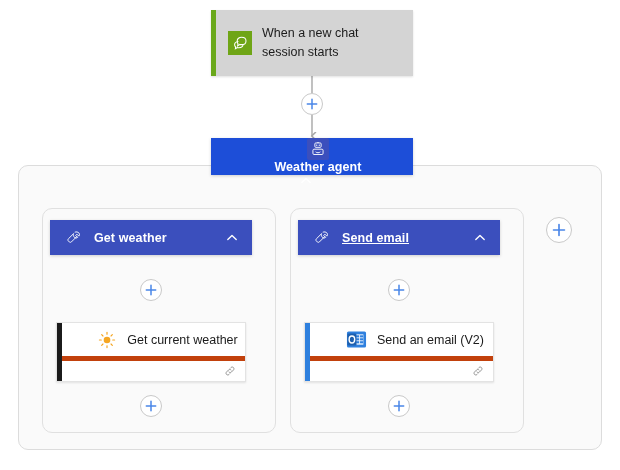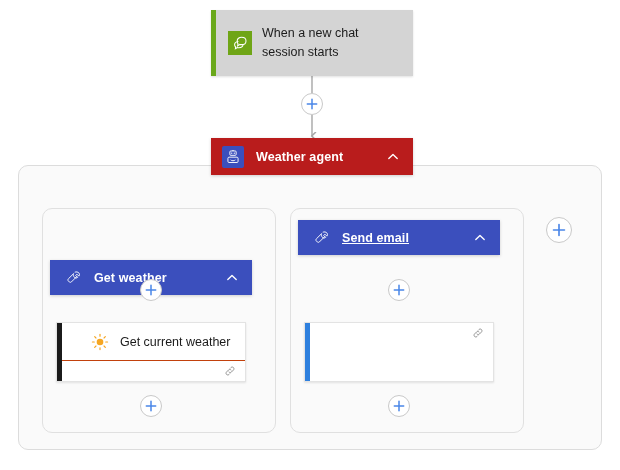--- a/index.html
+++ b/index.html
@@ -88,26 +88,25 @@
     color: #ffffff;
     z-index: 6;
     box-shadow: 0 1px 3px rgba(0,0,0,.18);
   }
   .node-header.agent {
     left: 211px; top: 138px;
     width: 202px; height: 37px;
     background: #1f2municipal;
     background: #1e2f9c;
   }
-  .node-header.agent { background: #b91c1c; }
+  .node-header.agent { background: #1d4ed8; flex-direction: column; }
   .node-header.tool1 {
     left: 50px; top: 220px;
     width: 202px; height: 35px;
     background: #3b4fbd;
-    margin-top: 40px;
   }
   .node-header.tool2 {
     left: 298px; top: 220px;
     width: 202px; height: 35px;
     background: #3b4fbd;
     text-decoration: underline;
   }
   .node-header .hdr-icon {
     flex: 0 0 auto;
     display: flex; align-items: center; justify-content: center;
@@ -152,23 +151,24 @@
     position: absolute;
     left: 0; top: 0; bottom: 0;
     width: 5px;
   }
   .action-card.a1 .action-accent { background: #1b1b1b; }
   .action-card.a2 .action-accent { background: #2f80de; }
   .action-top {
     height: 38px;
     display: flex;
     align-items: center;
-    border-bottom: 1px solid #c2410c;
+    border-bottom: 5px solid #c2410c;
     padding-left: 32px;
     box-sizing: border-box;
+    justify-content: center;
   }
   .action-icon {
     width: 22px; height: 22px;
     flex: 0 0 auto;
     display: flex; align-items: center; justify-content: center;
   }
   .action-label {
     margin-left: 9px;
     font-size: 12.5px;
     color: #1b1b1b;
@@ -337,20 +337,37 @@
                    C13.5,5.8 13.5,4.3 12.6,3.4 C11.7,2.5 10.2,2.5 9.3,3.4 L8.4,4.3" fill="none" stroke="#808080" stroke-width="1.1" stroke-linecap="round"></path>
           <path d="M9.4,6.6 C8.5,5.7 7.0,5.7 6.1,6.6 L3.4,9.3
                    C2.5,10.2 2.5,11.7 3.4,12.6 C4.3,13.5 5.8,13.5 6.7,12.6 L7.6,11.7" fill="none" stroke="#808080" stroke-width="1.1" stroke-linecap="round"></path>
         </svg>
       </span>
     </div>
   </div>
 
   <div class="action-card a2">
     <div class="action-accent"></div>
+    <div class="action-top">
+      <div class="action-icon">
+        <svg width="21" height="21" viewBox="0 0 22 22">
+          <rect x="1" y="2.5" width="20" height="17" rx="1.6" fill="#2f80de"></rect>
+          <rect x="9.6" y="5.6" width="8.6" height="10.8" fill="#ffffff" opacity="0.92"></rect>
+          <rect x="10.6" y="6.6" width="3.2" height="2.2" fill="#2f80de"></rect>
+          <rect x="14.7" y="6.6" width="3.2" height="2.2" fill="#2f80de"></rect>
+          <rect x="10.6" y="9.7" width="3.2" height="2.2" fill="#2f80de"></rect>
+          <rect x="14.7" y="9.7" width="3.2" height="2.2" fill="#2f80de"></rect>
+          <rect x="10.6" y="12.8" width="3.2" height="2.2" fill="#2f80de"></rect>
+          <rect x="14.7" y="12.8" width="3.2" height="2.2" fill="#2f80de"></rect>
+          <rect x="1.4" y="4.6" width="9.6" height="12.8" rx="1.5" fill="#1d5fae"></rect>
+          <ellipse cx="6.2" cy="11.0" rx="2.9" ry="3.6" fill="none" stroke="#ffffff" stroke-width="1.5"></ellipse>
+        </svg>
+      </div>
+      <div class="action-label">Send an email (V2)</div>
+    </div>
     <div class="action-bottom">
       <span>
         <svg width="12" height="12" viewBox="0 0 16 16">
           <path d="M6.6,9.4 C7.5,10.3 9.0,10.3 9.9,9.4 L12.6,6.7
                    C13.5,5.8 13.5,4.3 12.6,3.4 C11.7,2.5 10.2,2.5 9.3,3.4 L8.4,4.3" fill="none" stroke="#808080" stroke-width="1.1" stroke-linecap="round"></path>
           <path d="M9.4,6.6 C8.5,5.7 7.0,5.7 6.1,6.6 L3.4,9.3
                    C2.5,10.2 2.5,11.7 3.4,12.6 C4.3,13.5 5.8,13.5 6.7,12.6 L7.6,11.7" fill="none" stroke="#808080" stroke-width="1.1" stroke-linecap="round"></path>
         </svg>
       </span>
     </div>

